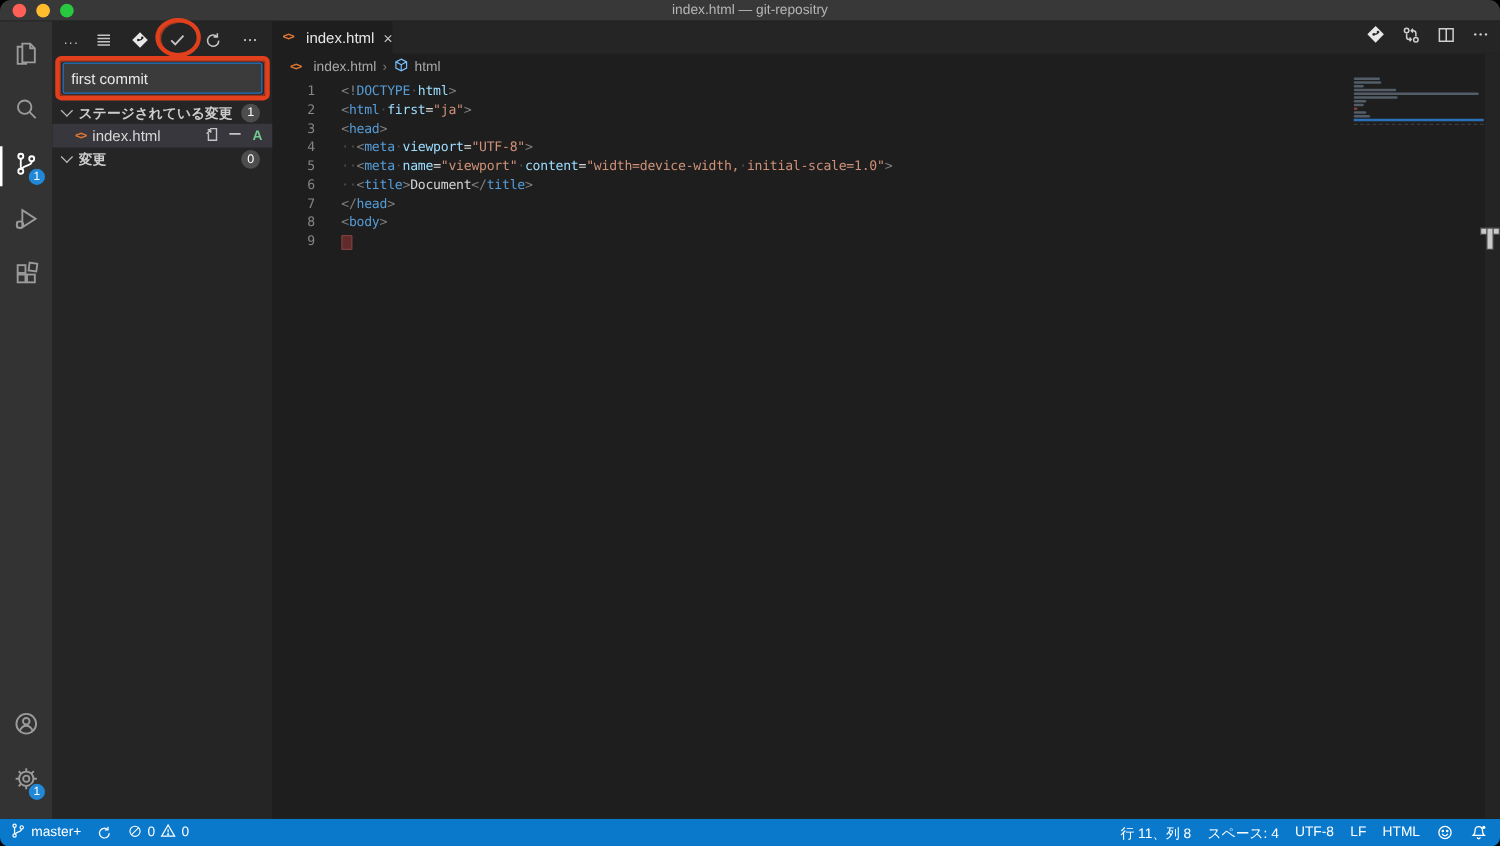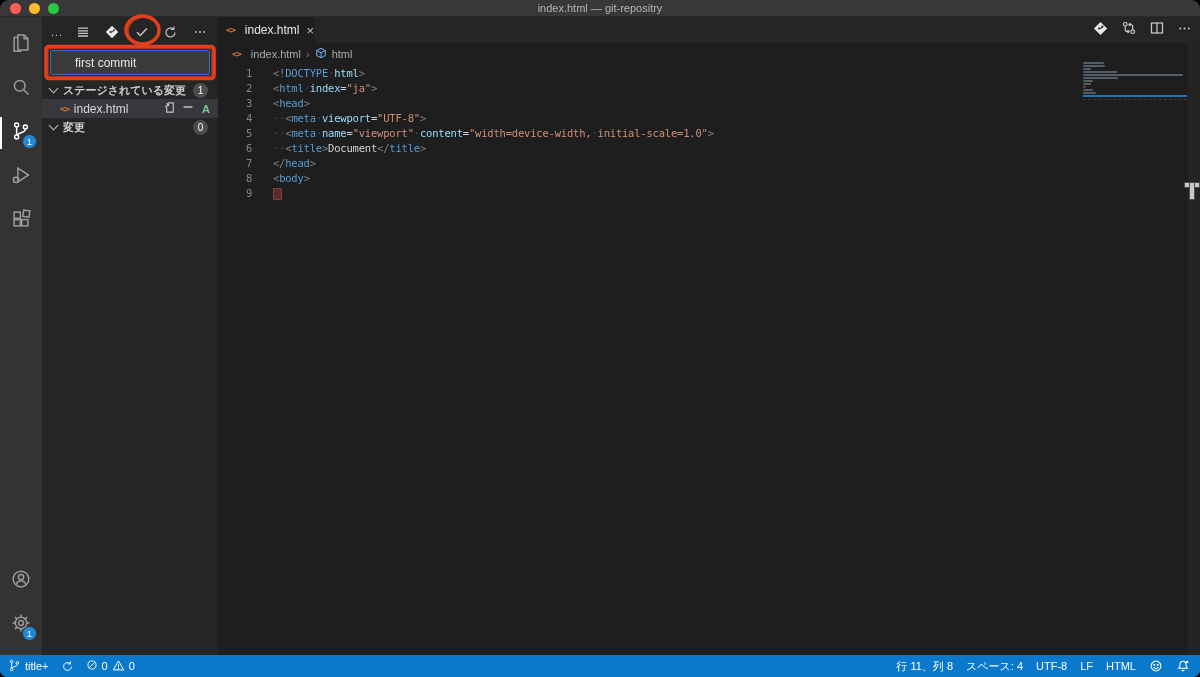--- a/index.html
+++ b/index.html
@@ -35,21 +35,21 @@
 
   
   .sidebar { width:176px; background:#252526; color:#cccccc; position:relative; }
   .scm-toolbar { height:30px; display:flex; align-items:center; justify-content:space-between;
                  padding:0 9px; color:#c5c5c5; }
   .scm-toolbar .ellip { font-size:11px; letter-spacing:1px; color:#bdbdbd; }
   .tb-ic { width:18px; height:18px; display:flex; align-items:center; justify-content:center; }
   .tb-ic svg { stroke:#c5c5c5; fill:none; stroke-width:1.3; }
   .commit-box { padding:3px 8px 6px 8px; }
   .commit-input { width:100%; height:25px; background:#3b3b3c; border:1px solid #1f74c4;
-                  color:#e8e8e8; font-size:12px; padding:0 24px; outline:none; border-radius:2px;
+                  color:#e8e8e8; font-size:12px; padding:0 6px; outline:none; border-radius:2px;
                   font-family:"Liberation Sans", sans-serif; }
   .scm-section { height:18px; display:flex; align-items:center; font-size:11px; font-weight:bold;
                  color:#cccccc; padding:0 10px 0 4px; }
   .chev { width:7px; height:7px; border-right:1px solid #bdbdbd; border-bottom:1px solid #bdbdbd;
           transform:rotate(45deg); margin:-3px 6px 0 4px; flex:none; }
   .sec-label { flex:1; white-space:nowrap; overflow:hidden; }
   .badge { min-width:15px; height:15px; padding:0 4px; border-radius:50%; background:#4d4d4d;
            color:#fff; font-size:10px; font-weight:normal; display:flex; align-items:center;
            justify-content:center; flex:none; }
   .scm-row { height:19px; display:flex; align-items:center; background:#37373d; padding:0 8px 0 18px;
@@ -329,21 +329,21 @@
         <span>html</span>
       </div>
 
       <div class="code" id="code">
           <div class="code-line">
             <span class="ln">1</span>
             <span class="ct"><span class="tk-p">&lt;!</span><span class="tk-tag">DOCTYPE</span><span class="tk-sp"><span class="ws">·</span></span><span class="tk-attr">html</span><span class="tk-p">&gt;</span></span>
           </div>
           <div class="code-line">
             <span class="ln">2</span>
-            <span class="ct"><span class="tk-p">&lt;</span><span class="tk-tag">html</span><span class="tk-sp"><span class="ws">·</span></span><span class="tk-attr">index</span><span class="tk-eq">=</span><span class="tk-str">"ja"</span><span class="tk-p">&gt;</span></span>
+            <span class="ct"><span class="tk-p">&lt;</span><span class="tk-tag">html</span><span class="tk-sp"><span class="ws">·</span></span><span class="tk-attr">first</span><span class="tk-eq">=</span><span class="tk-str">"ja"</span><span class="tk-p">&gt;</span></span>
           </div>
           <div class="code-line">
             <span class="ln">3</span>
             <span class="ct"><span class="tk-p">&lt;</span><span class="tk-tag">head</span><span class="tk-p">&gt;</span></span>
           </div>
           <div class="code-line">
             <span class="ln">4</span>
             <span class="ct"><span class="tk-sp"><span class="ws">·</span><span class="ws">·</span></span><span class="tk-p">&lt;</span><span class="tk-tag">meta</span><span class="tk-sp"><span class="ws">·</span></span><span class="tk-attr">viewport</span><span class="tk-eq">=</span><span class="tk-str">"UTF-8"</span><span class="tk-p">&gt;</span></span>
           </div>
           <div class="code-line">
@@ -391,21 +391,21 @@
     <div class="sb-left">
       <span class="sb-item">
         <span>
           <svg width="13" height="13" viewBox="0 0 16 16">
               <circle cx="4.5" cy="3.2" r="1.6"></circle>
               <circle cx="4.5" cy="12.8" r="1.6"></circle>
               <circle cx="11.5" cy="4.8" r="1.6"></circle>
               <path d="M4.5 4.9v6.2 M11.5 6.5c0 3-4.5 2.2-6.3 4.6"></path>
             </svg>
         </span>
-        <span>title+</span>
+        <span>master+</span>
       </span>
       <span class="sb-item">
         <svg width="13" height="13" viewBox="0 0 16 16">
             <path d="M12.8 8a4.8 4.8 0 1 1-1.4-3.4"></path>
             <path d="M11.6 1.6v3.2h-3.2"></path>
           </svg>
       </span>
       <span class="sb-item">
         <span>
           <svg width="12" height="12" viewBox="0 0 16 16">

